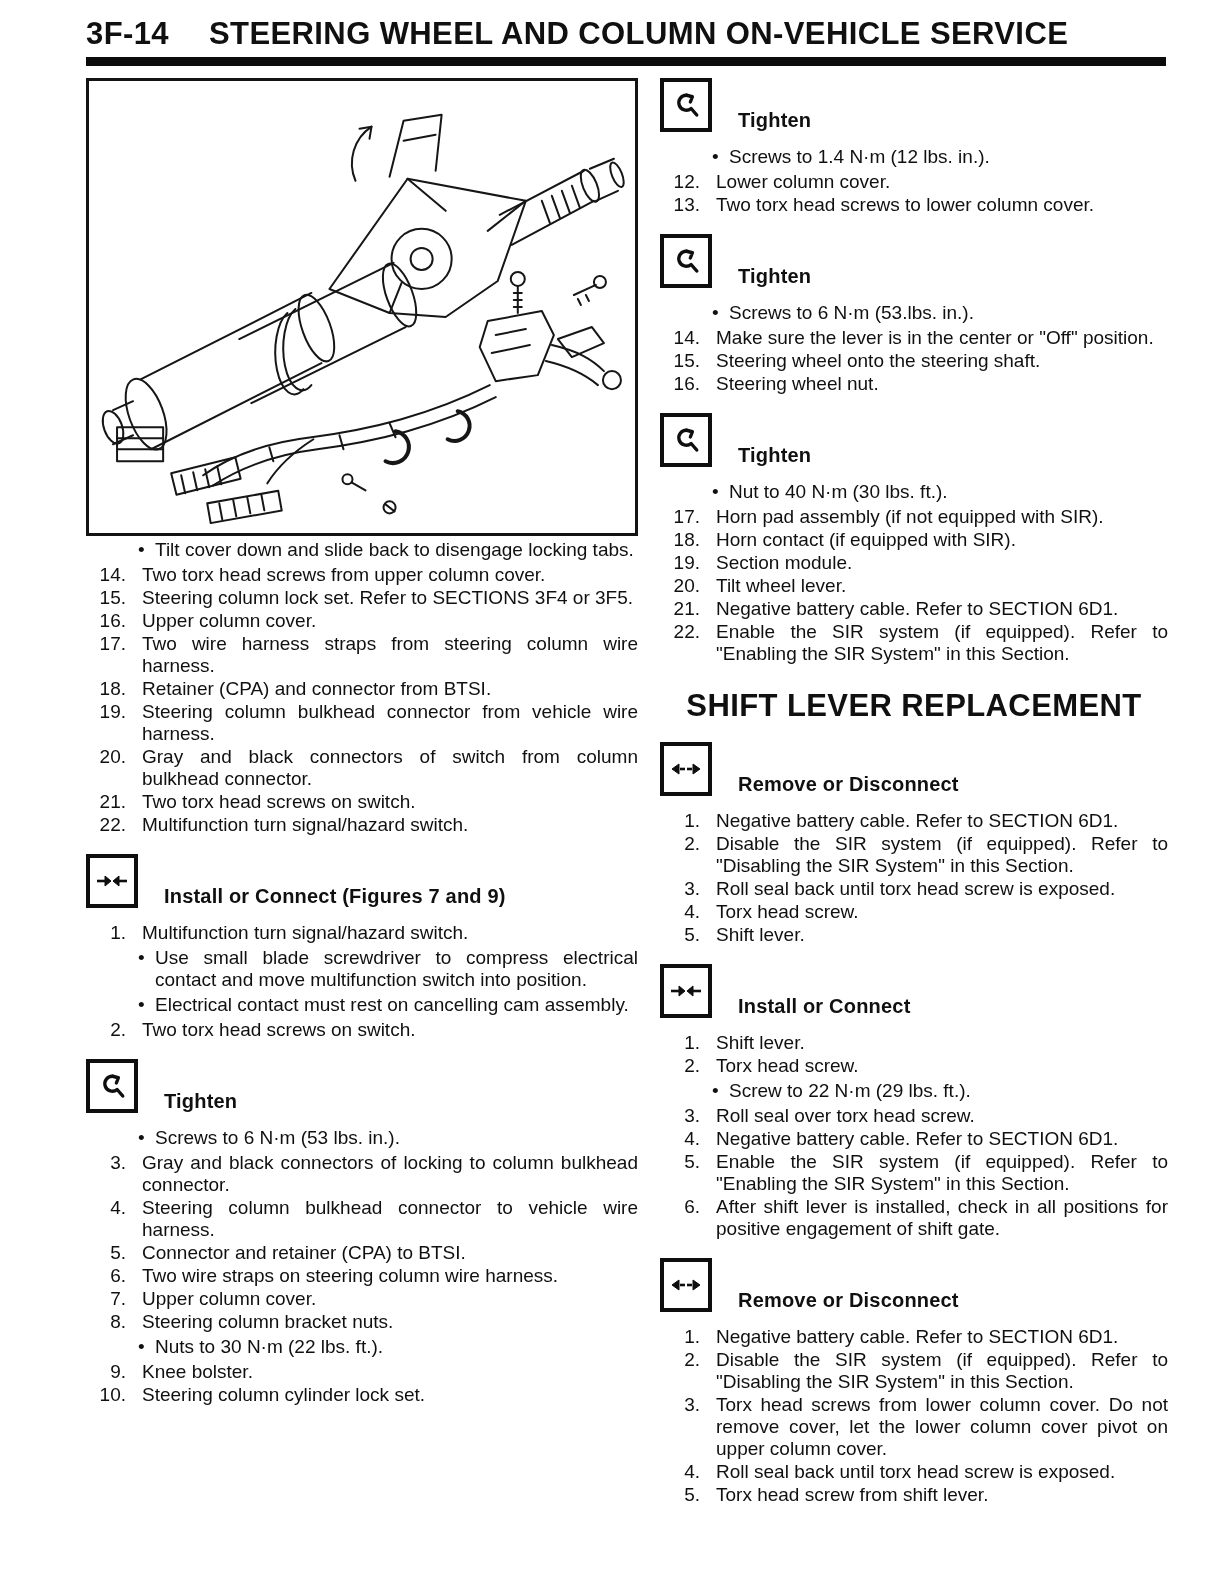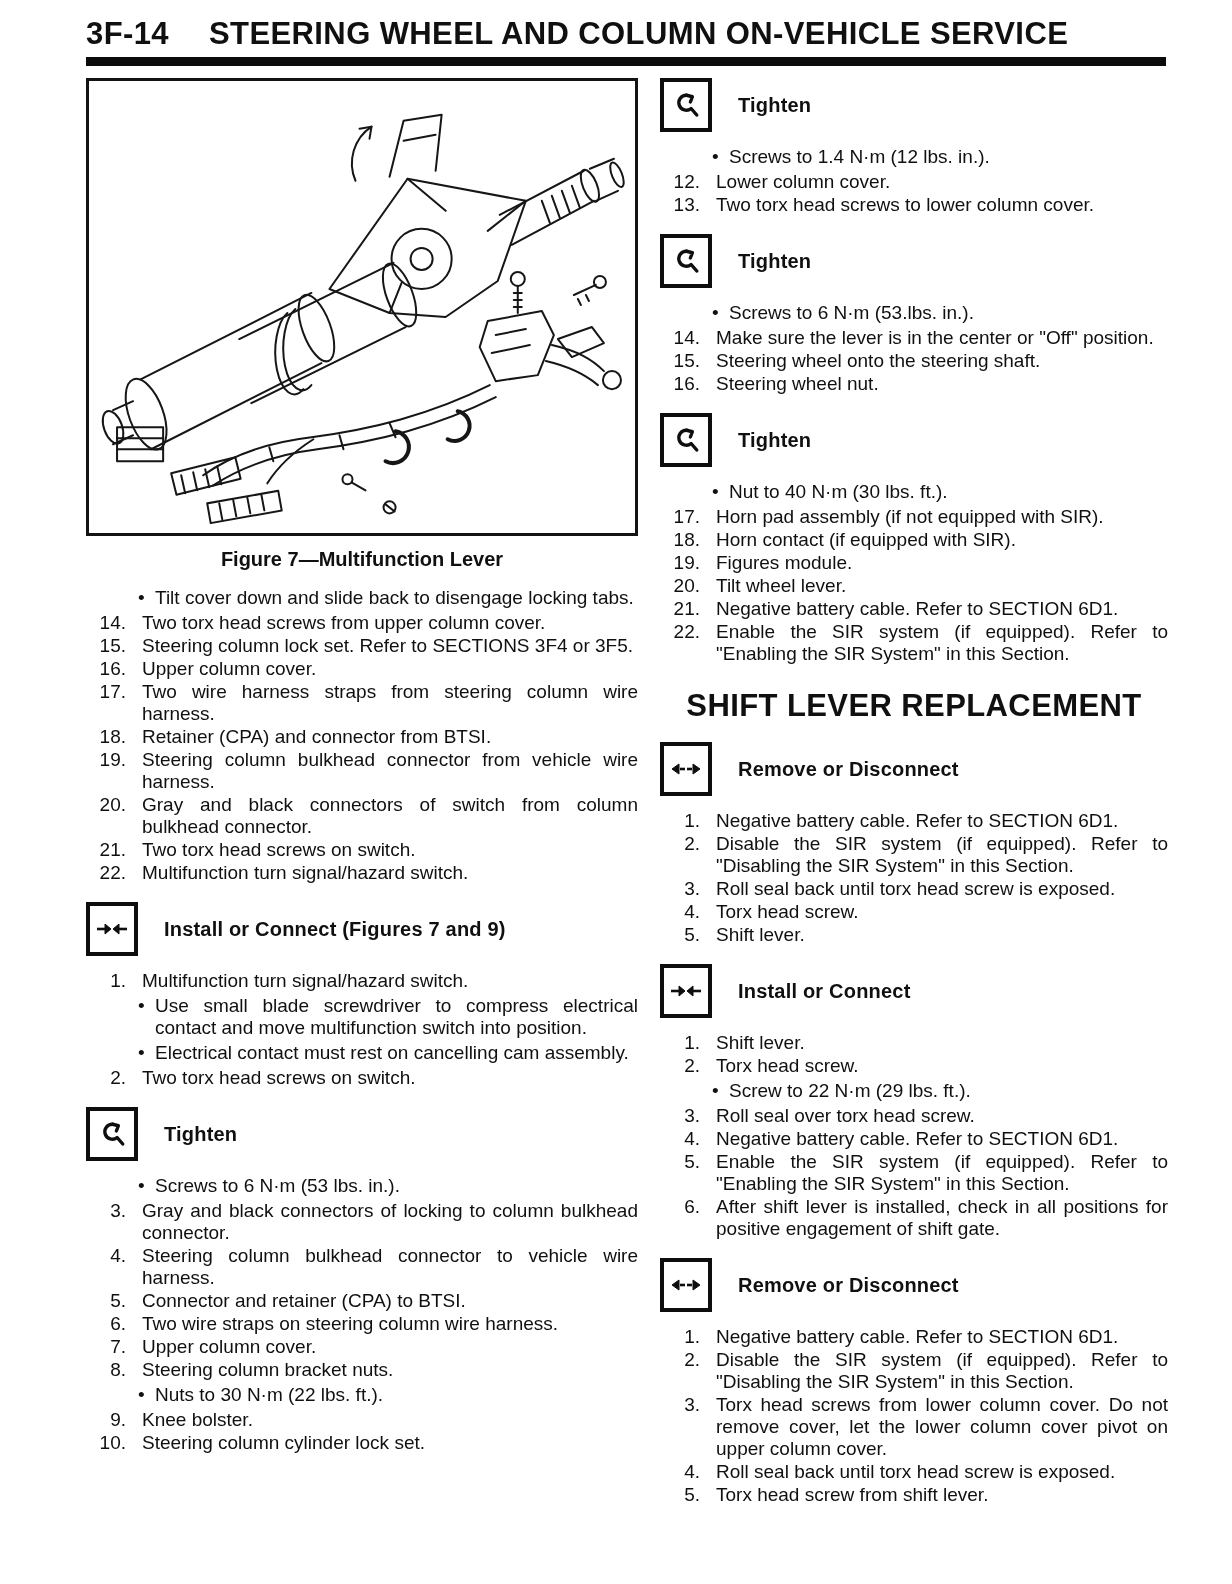--- a/index.html
+++ b/index.html
@@ -17,21 +17,21 @@
   .fig-box{border:3px solid #131313;height:452px;margin-top:2px;background:#fff;}
   .fig-box svg{display:block;width:100%;height:100%;}
   .fig-caption{text-align:center;font-weight:700;font-size:20px;margin:12px 0 16px;}
   
   .item{display:flex;margin:1px 0;font-size:19px;line-height:22px;}
   .item .num{flex:0 0 40px;text-align:right;padding-right:16px;}
   .item .txt{flex:1;text-align:justify;}
   .bullet{display:flex;margin:3px 0 3px 52px;font-size:19px;line-height:22px;}
   .bullet .dot{flex:0 0 17px;}
   .bullet .txt{flex:1;text-align:justify;}
-  .op-row{display:flex;align-items:center;gap:26px;margin:18px 0 14px;}
+  .op-row{display:flex;align-items:flex-end;gap:26px;margin:18px 0 14px;}
   .op-box{width:44px;height:46px;border:4px solid #0e0e0e;display:flex;align-items:center;justify-content:center;flex:none;background:#fff;}
   .op-box svg{display:block;}
   .op-label{font-weight:700;font-size:20px;letter-spacing:.2px;}
   .section-heading{font-weight:700;font-size:31px;text-align:center;letter-spacing:.4px;line-height:1.2;margin:22px 0 8px;}
   .col > .op-row:first-child{margin-top:2px;}
 </style>
 </head>
 <body>
 
 <div class="page">
@@ -114,21 +114,20 @@
             <path d="M306 348 a16 16 0 1 1 -10 30" stroke-width="4"></path>
             <path d="M368 328 a15 15 0 1 1 -10 28" stroke-width="4"></path>
 
             <circle cx="258" cy="396" r="5"></circle>
             <path d="M262 399 l14 8"></path>
             <circle cx="300" cy="424" r="6"></circle>
             <path d="M296 421 l9 7"></path>
           </g>
         </svg>
       </div>
-      <div class="fig-caption">Figure 7—Multifunction Lever</div>
       <div id="left-blocks">
           <div class="bullet">
             <span class="dot">•</span>
             <span class="txt">Tilt cover down and slide back to disengage locking tabs.</span>
           </div>
           <div class="item">
             <span class="num">14.</span>
             <span class="txt">Two torx head screws from upper column cover.</span>
           </div>
           <div class="item">
@@ -315,21 +314,21 @@
         <div class="item">
           <span class="num">17.</span>
           <span class="txt">Horn pad assembly (if not equipped with SIR).</span>
         </div>
         <div class="item">
           <span class="num">18.</span>
           <span class="txt">Horn contact (if equipped with SIR).</span>
         </div>
         <div class="item">
           <span class="num">19.</span>
-          <span class="txt">Figures module.</span>
+          <span class="txt">Section module.</span>
         </div>
         <div class="item">
           <span class="num">20.</span>
           <span class="txt">Tilt wheel lever.</span>
         </div>
         <div class="item">
           <span class="num">21.</span>
           <span class="txt">Negative battery cable. Refer to SECTION 6D1.</span>
         </div>
         <div class="item">

